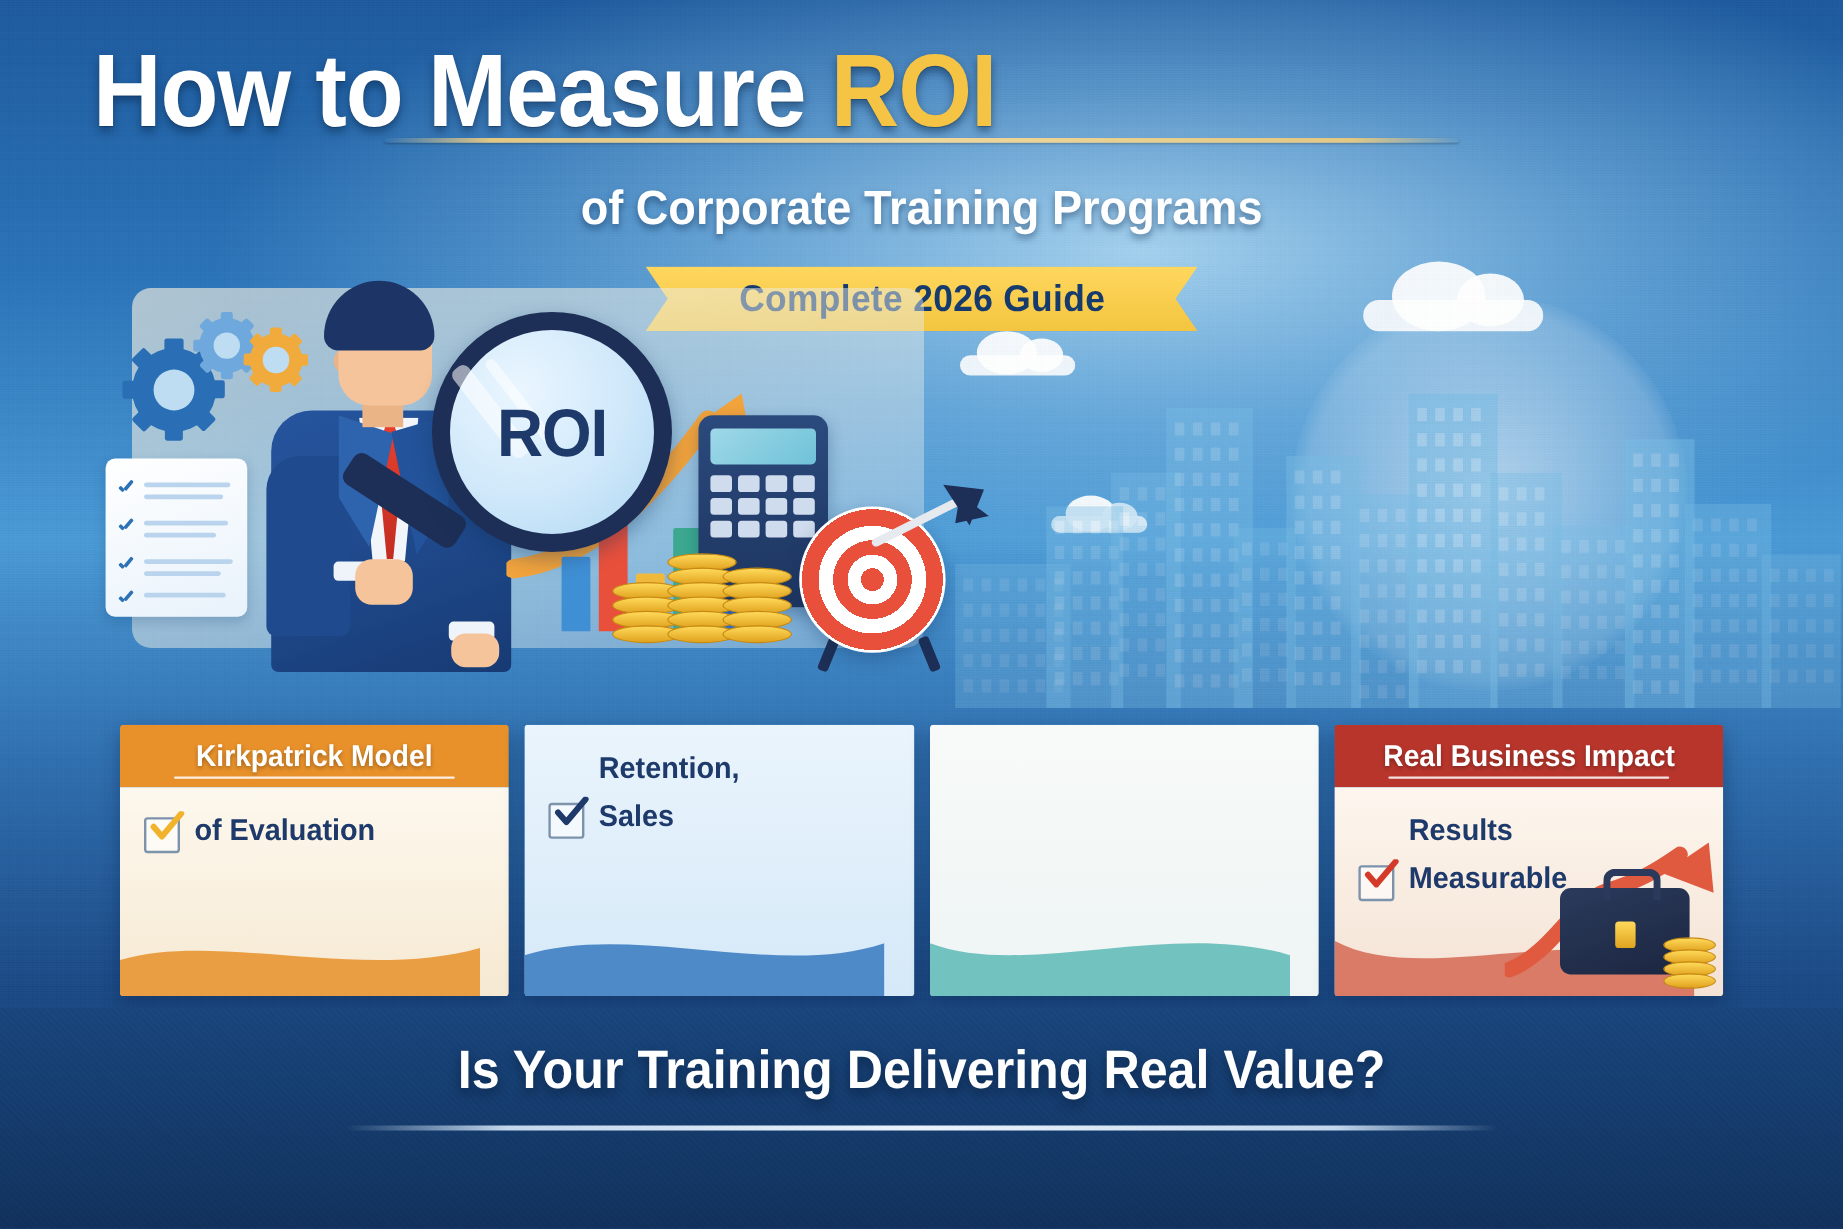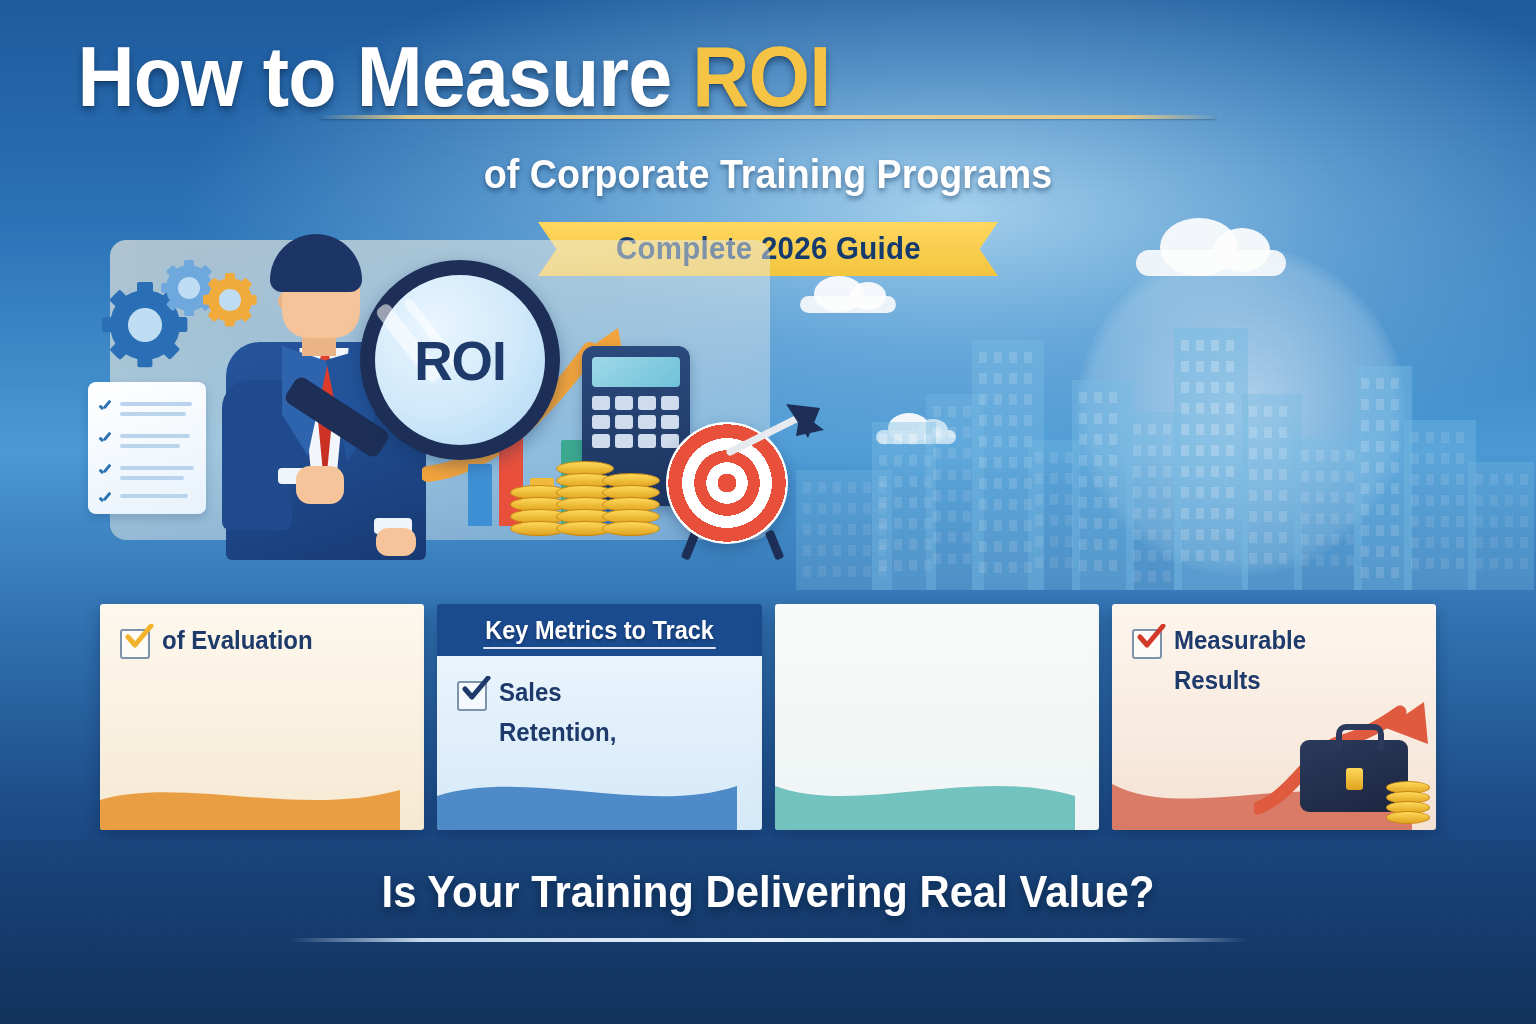--- a/index.html
+++ b/index.html
@@ -741,67 +741,70 @@
         <div class="mag-gl" style="left:26px;top:22px;width:16px;height:92px"></div>
         <div class="mag-gl" style="left:54px;top:16px;width:9px;height:88px"></div>
         <div class="mag-txt">ROI</div>
       </div>
     </div>
   </div>
 
   <div class="cards">
 
     <div class="card">
+      <div class="hd" style="background:#e8912a">
+        <span>Kirkpatrick Model</span>
+      </div>
       <div class="bd" style="background:linear-gradient(180deg,#fdf8ee,#f6e9d2)">
         <svg class="wave" viewBox="0 0 300 74" preserveAspectRatio="none">
           <path d="M0 44 C80 20 200 62 300 34 L300 74 L0 74 Z" fill="#e8912a" opacity=".85"></path>
         </svg>
         <div class="row">
           <div class="cb">
             <svg class="tick" viewBox="0 0 30 26">
                 <path d="M4 13 L11 21 L27 2" stroke="#f2b32c" stroke-width="5" fill="none" stroke-linecap="round" stroke-linejoin="round"></path>
               </svg>
           </div>
           <div class="lbl">of Evaluation</div>
         </div>
       </div>
     </div>
 
     <div class="card">
-      <div class="hd" style="background:#1b4b8f">
-        <span>Key Metrics to Track</span>
-      </div>
       <div class="bd" style="background:linear-gradient(180deg,#eaf4fc,#d5e9f8)">
         <svg class="wave" viewBox="0 0 300 74" preserveAspectRatio="none">
           <path d="M0 40 C90 12 210 60 300 30 L300 74 L0 74 Z" fill="#2f74bd" opacity=".82"></path>
         </svg>
+        <div class="row">
+          <div class="cb empty"></div>
+          <div class="lbl">Retention,</div>
+        </div>
         <div class="row">
           <div class="cb">
             <svg class="tick" viewBox="0 0 30 26">
                 <path d="M4 13 L11 21 L27 2" stroke="#1d3a6b" stroke-width="5" fill="none" stroke-linecap="round" stroke-linejoin="round"></path>
               </svg>
           </div>
           <div class="lbl">Sales</div>
         </div>
-        <div class="row">
-          <div class="cb empty"></div>
-          <div class="lbl">Retention,</div>
-        </div>
       </div>
     </div>
 
     <div class="card">
       <div class="bd" style="background:linear-gradient(180deg,#f7faf9,#eef5f4)">
         <svg class="wave" viewBox="0 0 300 74" preserveAspectRatio="none">
           <path d="M0 30 C80 60 200 10 300 40 L300 74 L0 74 Z" fill="#5cb9b5" opacity=".85"></path>
         </svg>
       </div>
     </div>
 
     <div class="card">
+      <div class="hd" style="background:#b8352c">
+        <span>Real Business Impact</span>
+      </div>
       <div class="bd" style="background:linear-gradient(180deg,#fdf6ee,#f4e2d4)">
         <svg class="wave" viewBox="0 0 300 74" preserveAspectRatio="none">
           <path d="M0 28 C70 66 190 14 300 46 L300 74 L0 74 Z" fill="#d2604a" opacity=".8"></path>
         </svg>
         <div class="c4art">
           <svg class="redarrow" viewBox="0 0 178 118">
             <path d="M4 106 C40 92 56 50 86 40 C112 32 126 24 146 10" stroke="#e05a3f" stroke-width="13" fill="none" stroke-linecap="round"></path>
             <path d="M170 0 L174 42 L132 26 Z" fill="#e05a3f"></path>
           </svg>
           <div class="brief">
@@ -809,31 +812,31 @@
             <div class="lock"></div>
           </div>
           <div style="position:absolute;right:2px;bottom:6px">
             <div class="coin" style="width:42px;height:11px"></div>
             <div class="coin" style="width:42px;height:11px"></div>
             <div class="coin" style="width:42px;height:11px"></div>
             <div class="coin" style="width:42px;height:11px"></div>
           </div>
         </div>
         <div class="row" style="position:relative;z-index:3">
+          <div class="cb empty"></div>
+          <div class="lbl">Results</div>
+        </div>
+        <div class="row" style="position:relative;z-index:3">
           <div class="cb">
             <svg class="tick" viewBox="0 0 30 26">
                 <path d="M4 13 L11 21 L27 2" stroke="#d43a2a" stroke-width="5" fill="none" stroke-linecap="round" stroke-linejoin="round"></path>
               </svg>
           </div>
           <div class="lbl">Measurable</div>
         </div>
-        <div class="row" style="position:relative;z-index:3">
-          <div class="cb empty"></div>
-          <div class="lbl">Results</div>
-        </div>
       </div>
     </div>
 
   </div>
 
   <div class="bottom-band"></div>
   <div class="tagline">Is Your Training Delivering Real Value?</div>
   <div class="bot-rule"></div>
 
 </div>

